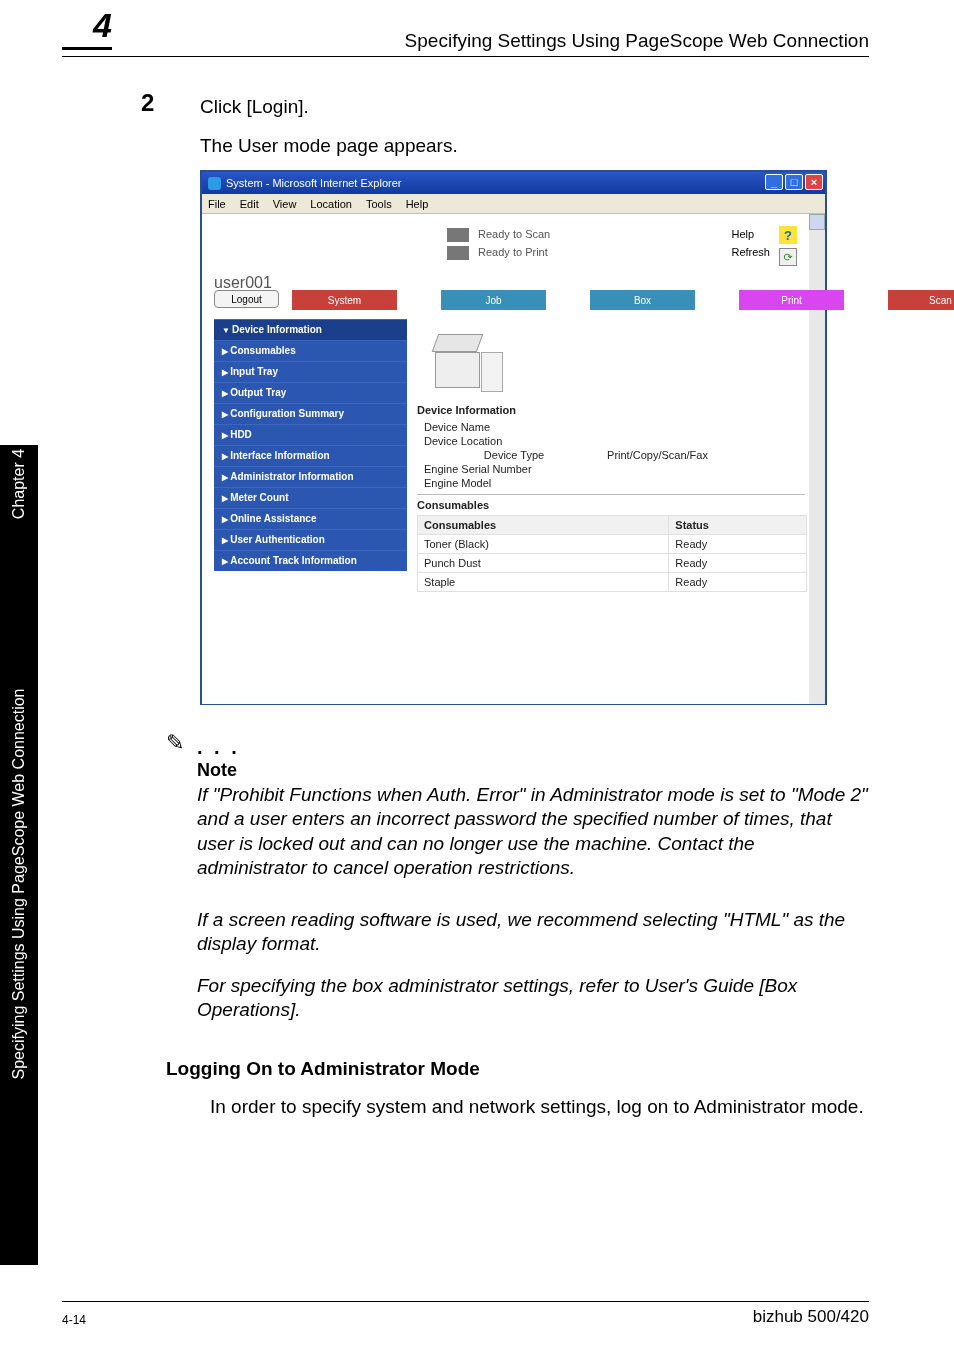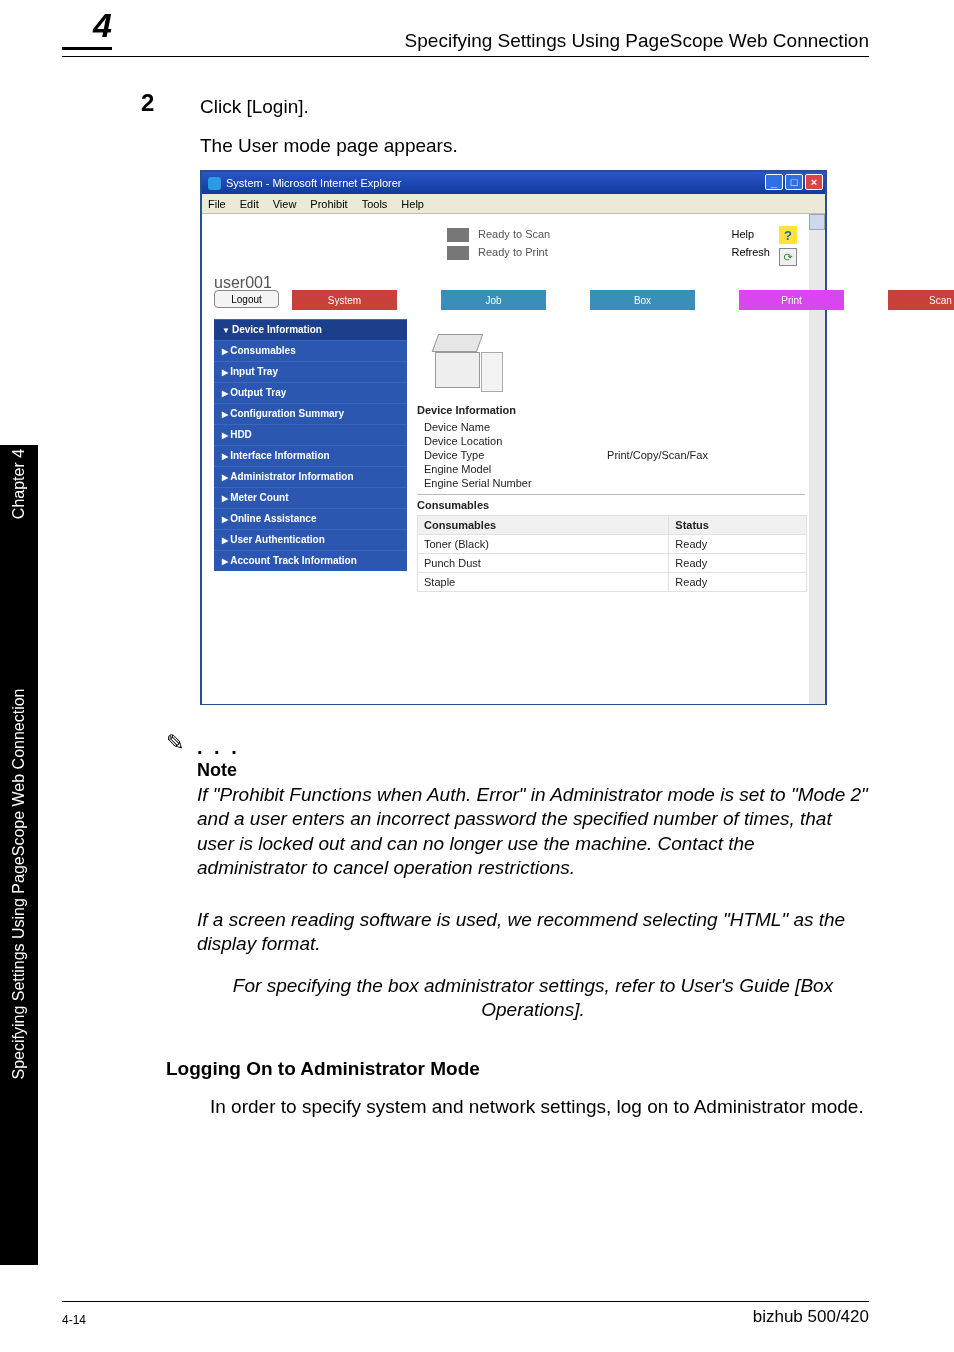--- a/index.html
+++ b/index.html
@@ -100,21 +100,21 @@
   .cons-table { width:390px; border-collapse:collapse; font-size:11px; margin-top:2px;}
   .cons-table th, .cons-table td { border:1px solid #e0e0e0; padding:3px 6px; text-align:left;}
   .cons-table th { background:#f1f1f1; font-weight:bold;}
 
   
   .note-icon { position:absolute; left: 166px; top: 730px; font-size: 22px; }
   .note-dots { position:absolute; left: 197px; top: 736px; font-size: 20px; font-weight:bold; letter-spacing:3px;}
   .note-head { position:absolute; left: 197px; top: 760px; font-size: 18px; font-weight:bold;}
   .note-p1 { position:absolute; left: 197px; top: 783px; right: 85px; font-size: 19px; font-style:italic; line-height:1.28;}
   .note-p2 { position:absolute; left: 197px; top: 908px; right: 85px; font-size: 19px; font-style:italic; line-height:1.28;}
-  .note-p3 { position:absolute; left: 197px; top: 974px; right: 85px; font-size: 19px; font-style:italic; line-height:1.28;text-align:center;}
+  .note-p3 { position:absolute; left: 197px; top: 974px; right: 85px; font-size: 19px; font-style:italic; line-height:1.28;}
 
   .sec-head { position:absolute; left: 166px; top: 1058px; font-size: 19px; font-weight:bold;}
   .sec-p { position:absolute; left: 166px; top: 1095px; right: 85px; font-size: 19px; line-height:1.28;margin-left:44px;}
 
   
   .sidetab {
     position:absolute; left:0; top:445px; width:38px; height:820px;
     background:#000; color:#fff;
   }
   .sidetab .ch4 {
@@ -152,21 +152,21 @@
       <div class="win-btns">
         <div class="win-btn wb-min">_</div>
         <div class="win-btn wb-max">□</div>
         <div class="win-btn wb-close">×</div>
       </div>
     </div>
     <div class="menubar">
       <span><span>File</span></span>
       <span><span>Edit</span></span>
       <span><span>View</span></span>
-      <span><span>Prohibit</span></span>
+      <span><span>Location</span></span>
       <span><span>Tools</span></span>
       <span><span>Help</span></span>
     </div>
 
     <div class="shot-body">
       <div class="scrollbar">
         <div class="scroll-thumb"></div>
       </div>
 
       <div class="toprow">
@@ -214,25 +214,25 @@
         <div class="mfp-img">
           <div class="top1"></div>
             <div class="body1"></div>
             <div class="side1"></div>
         </div>
         <div class="dev-info">
           <div class="h">Device Information</div>
           <div class="row">Device Name</div>
           <div class="row">Device Location</div>
           <div class="row">
-            <span style="display:inline-block; width:180px;">Device Type</span>
+            <span style="display:inline-block; width:180px;text-align:center;">Device Type</span>
             <span>Print/Copy/Scan/Fax</span>
           </div>
+          <div class="row">Engine Serial Number</div>
           <div class="row">Engine Model</div>
-          <div class="row">Engine Serial Number</div>
           <hr>
           <div class="h">Consumables</div>
           <table class="cons-table">
             <tbody>
                 <tr>
               <th>Consumables</th>
               <th>Status</th>
             </tr>
             <tr>
               <td>Toner (Black)</td>

